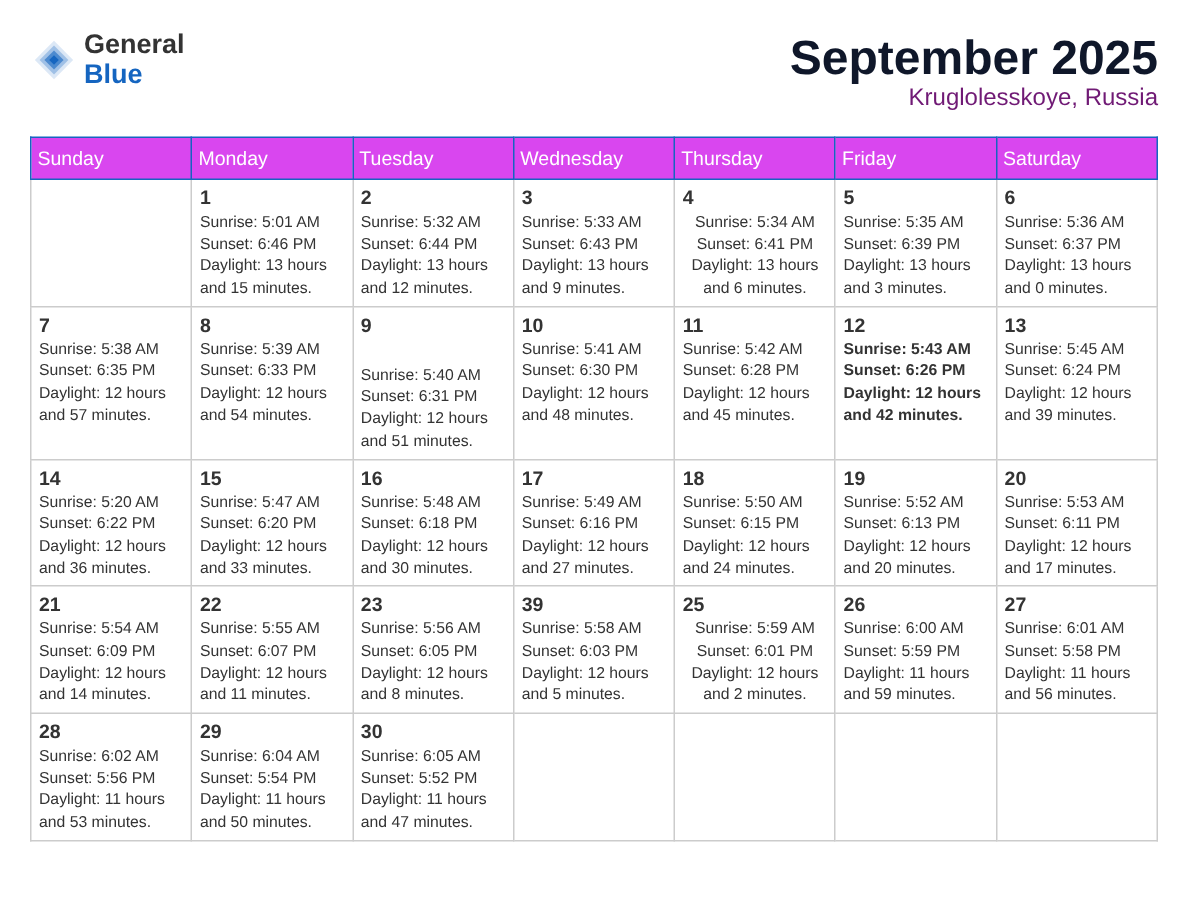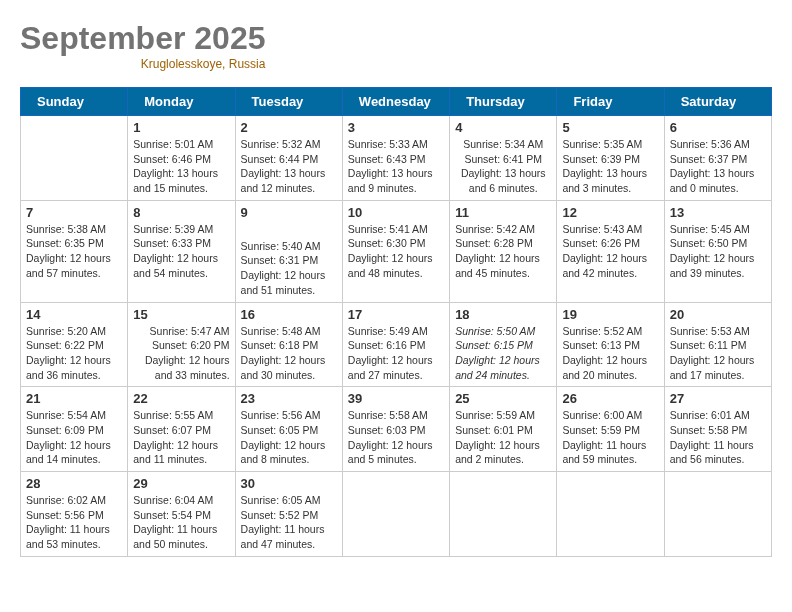--- a/index.html
+++ b/index.html
@@ -31,38 +31,38 @@
     .logo-icon {
       width: 32px;
       height: 32px;
     }
     .title-block {
       text-align: right;
     }
     .month-title {
       font-size: 32px;
       font-weight: bold;
-      color: #737373;
+      color: #0f172a;
     }
     .location {
-      font-size: 12px;
-      color: #a16207;
+      font-size: 16px;
+      color: #701a75;
     }
     .calendar {
       width: 100%;
       border-collapse: collapse;
       font-size: 11px;
     }
     .calendar th {
-      background: #0369a1;
+      background: #d946ef;
       color: #fff;
-      padding: 6px 16px;
+      padding: 6px 4px;
       text-align: left;
       font-size: 13px;
-      font-weight: bold;
+      font-weight: normal;
       border: 1px solid #1565c0;
     }
     .calendar td {
       border: 1px solid #ccc;
       vertical-align: top;
       padding: 4px 5px;
       width: calc(100% / 7);
       height: 80px;
     }
     .day-number {
@@ -80,20 +80,32 @@
       background: #f9f9f9;
     }
     .week-row td {
       background: #fff;
     }
   </style>
 </head>
 <body>
 
 <div class="header">
+  <div class="logo">
+    <svg class="logo-icon" viewBox="0 0 40 40">
+      <polygon points="20,4 36,20 20,36 4,20" fill="#1565c0" opacity="0.15"></polygon>
+      <polygon points="20,8 32,20 20,32 8,20" fill="#1565c0" opacity="0.3"></polygon>
+      <polygon points="20,12 28,20 20,28 12,20" fill="#1565c0" opacity="0.6"></polygon>
+      <polygon points="20,16 24,20 20,24 16,20" fill="#1565c0"></polygon>
+    </svg>
+    <div class="logo-text">
+      <div class="logo-general">General</div>
+      <div class="logo-blue">Blue</div>
+    </div>
+  </div>
   <div class="title-block">
     <div class="month-title">September 2025</div>
     <div class="location">Kruglolesskoye, Russia</div>
   </div>
 </div>
 
 <table class="calendar">
   <thead>
     <tr>
     <th>Sunday</th>
@@ -171,59 +183,59 @@
 Daylight: 12 hours and 48 minutes.</div>
         </td>
         <td>
           <div class="day-number">11</div>
           <div class="day-info" style="white-space: pre-line;">Sunrise: 5:42 AM
 Sunset: 6:28 PM
 Daylight: 12 hours and 45 minutes.</div>
         </td>
         <td>
           <div class="day-number">12</div>
-          <div class="day-info" style="white-space: pre-line;">Sunrise: 5:43 AM
+          <div class="day-info" style="white-space: pre-line; font-weight: bold;">Sunrise: 5:43 AM
 Sunset: 6:26 PM
 Daylight: 12 hours and 42 minutes.</div>
         </td>
         <td>
           <div class="day-number">13</div>
           <div class="day-info" style="white-space: pre-line;">Sunrise: 5:45 AM
-Sunset: 6:50 PM
+Sunset: 6:24 PM
 Daylight: 12 hours and 39 minutes.</div>
         </td>
       </tr>
       <tr class="week-row">
         <td>
           <div class="day-number">14</div>
           <div class="day-info" style="white-space: pre-line;">Sunrise: 5:20 AM
 Sunset: 6:22 PM
 Daylight: 12 hours and 36 minutes.</div>
         </td>
         <td>
           <div class="day-number">15</div>
-          <div class="day-info" style="white-space: pre-line; text-align: right;">Sunrise: 5:47 AM
+          <div class="day-info" style="white-space: pre-line;">Sunrise: 5:47 AM
 Sunset: 6:20 PM
 Daylight: 12 hours and 33 minutes.</div>
         </td>
         <td>
           <div class="day-number">16</div>
           <div class="day-info" style="white-space: pre-line;">Sunrise: 5:48 AM
 Sunset: 6:18 PM
 Daylight: 12 hours and 30 minutes.</div>
         </td>
         <td>
           <div class="day-number">17</div>
           <div class="day-info" style="white-space: pre-line;">Sunrise: 5:49 AM
 Sunset: 6:16 PM
 Daylight: 12 hours and 27 minutes.</div>
         </td>
         <td>
           <div class="day-number">18</div>
-          <div class="day-info" style="white-space: pre-line; font-style: italic;">Sunrise: 5:50 AM
+          <div class="day-info" style="white-space: pre-line;">Sunrise: 5:50 AM
 Sunset: 6:15 PM
 Daylight: 12 hours and 24 minutes.</div>
         </td>
         <td>
           <div class="day-number">19</div>
           <div class="day-info" style="white-space: pre-line;">Sunrise: 5:52 AM
 Sunset: 6:13 PM
 Daylight: 12 hours and 20 minutes.</div>
         </td>
         <td>
@@ -253,21 +265,21 @@
 Daylight: 12 hours and 8 minutes.</div>
         </td>
         <td>
           <div class="day-number">39</div>
           <div class="day-info" style="white-space: pre-line;">Sunrise: 5:58 AM
 Sunset: 6:03 PM
 Daylight: 12 hours and 5 minutes.</div>
         </td>
         <td>
           <div class="day-number">25</div>
-          <div class="day-info" style="white-space: pre-line;">Sunrise: 5:59 AM
+          <div class="day-info" style="white-space: pre-line; text-align: center;">Sunrise: 5:59 AM
 Sunset: 6:01 PM
 Daylight: 12 hours and 2 minutes.</div>
         </td>
         <td>
           <div class="day-number">26</div>
           <div class="day-info" style="white-space: pre-line;">Sunrise: 6:00 AM
 Sunset: 5:59 PM
 Daylight: 11 hours and 59 minutes.</div>
         </td>
         <td>

